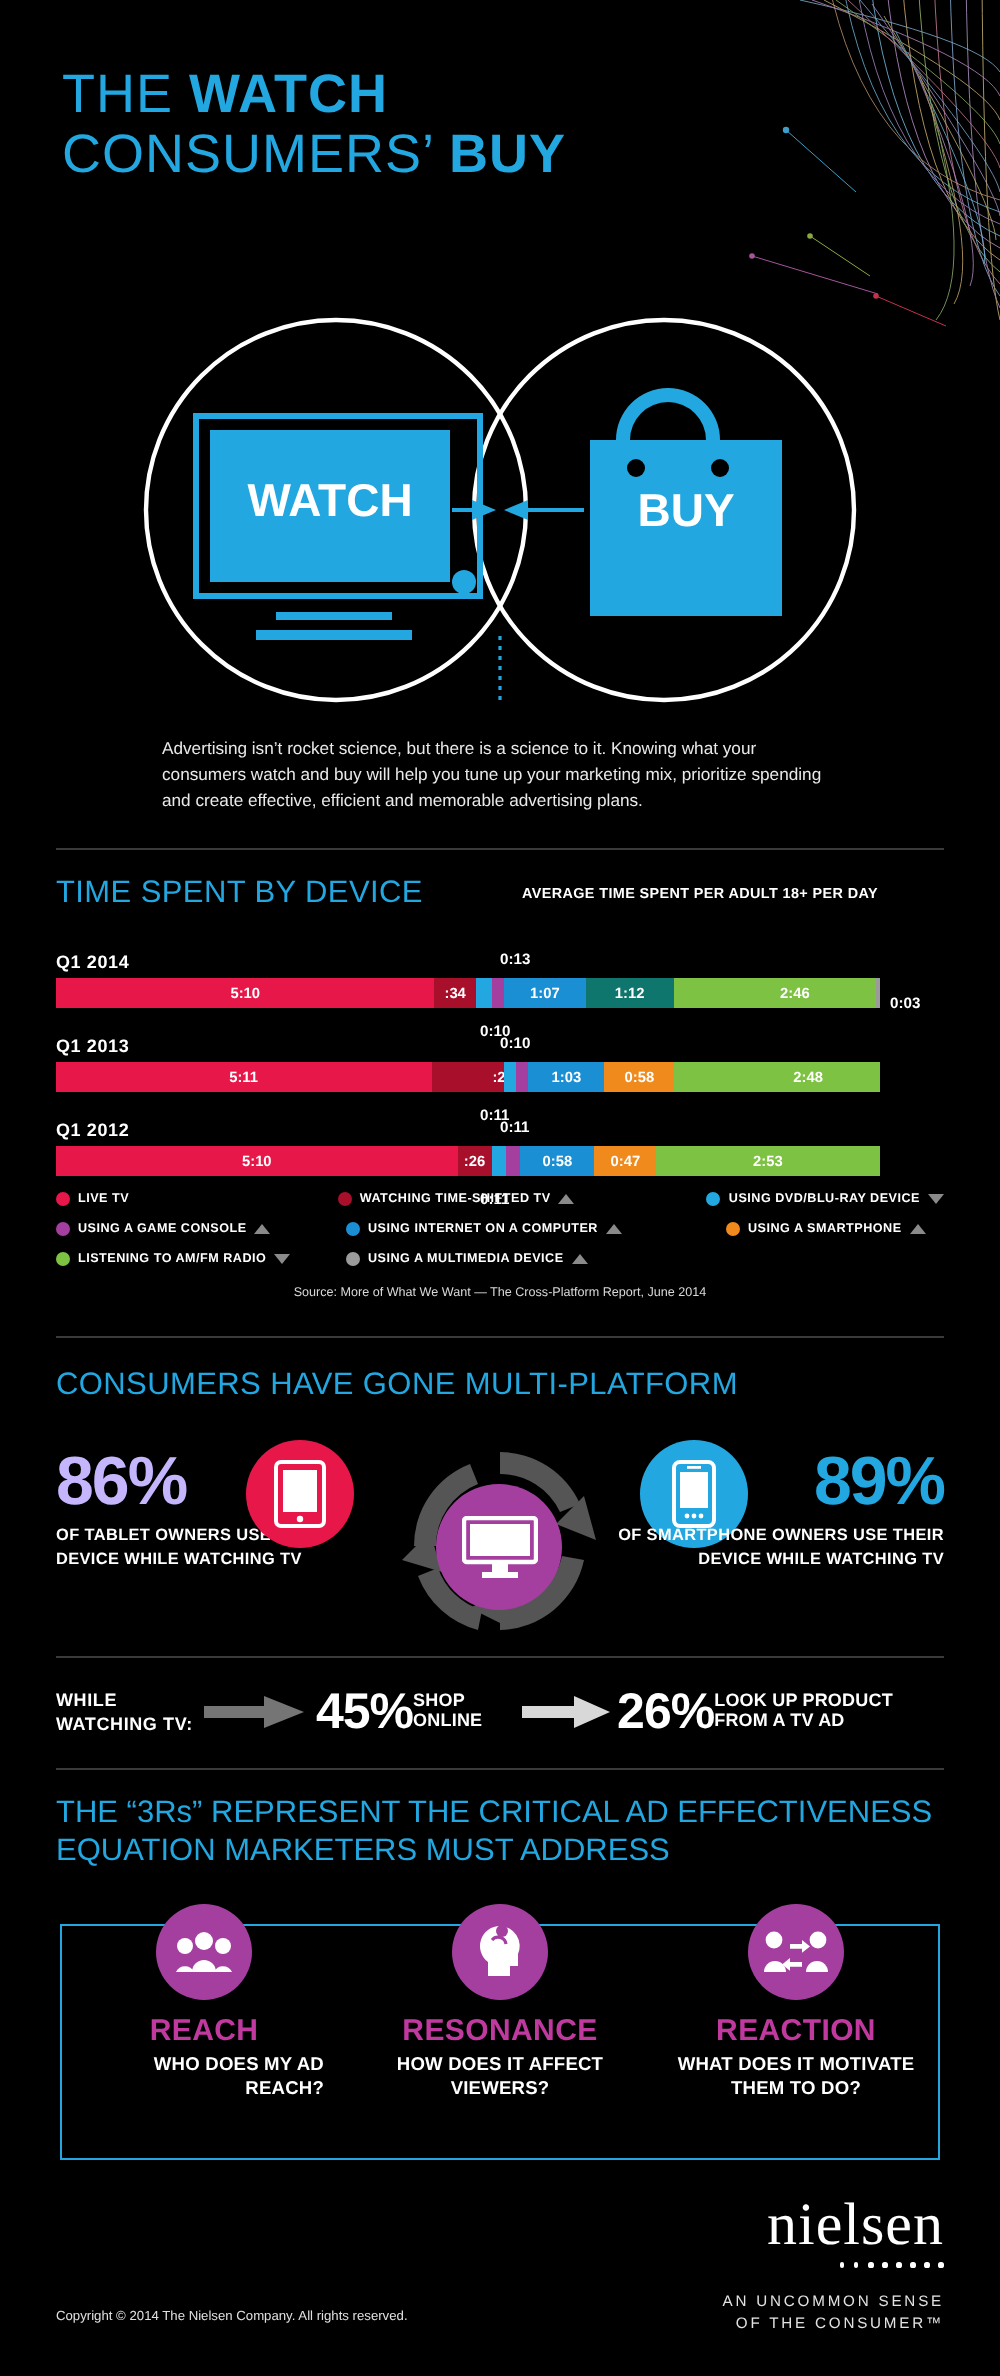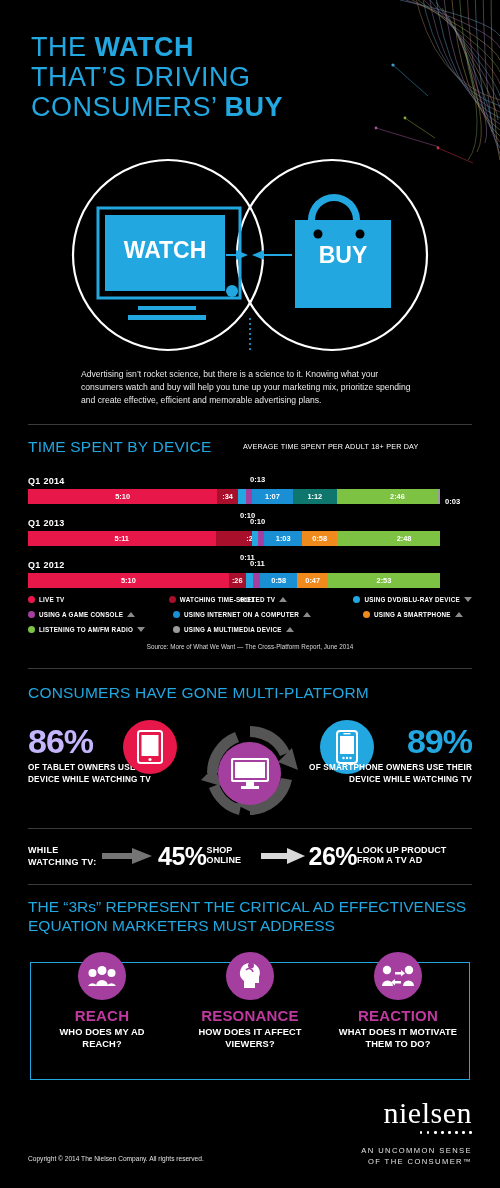--- a/index.html
+++ b/index.html
@@ -32,21 +32,21 @@
 
   .divider { position: absolute; left: 28px; width: 444px; height: 1px; background: #3a3a3a; }
 
   
   .sec-head {
     color: #22a7e0; font-size: 15.5px; font-weight: 300; letter-spacing: .2px; white-space: nowrap;
   }
 
   
   .tsd { position: absolute; top: 438px; left: 28px; width: 444px; }
-  .tsd-sub { position: absolute; left: 215px; top: 4px; font-size: 7.2px; font-weight: normal; letter-spacing: .2px; color: #fff; }
+  .tsd-sub { position: absolute; left: 233px; top: 4px; font-size: 7.2px; font-weight: bold; letter-spacing: .2px; color: #fff; }
   .yr-group { position: relative; }
   .yr-label { font-size: 9px; font-weight: bold; color: #fff; letter-spacing: .3px; }
   .bar { display: flex; height: 15px; width: 412px; position: relative; }
   .seg { display: flex; align-items: center; justify-content: center; font-size: 7.4px; font-weight: bold; color: #fff; overflow: hidden; white-space: nowrap; }
   .cap { position: absolute; font-size: 7.6px; font-weight: bold; color: #fff; }
   .end-lab { position: absolute; font-size: 7.6px; font-weight: bold; color: #fff; }
 
   
   .legend { position: absolute; top: 592px; left: 28px; width: 444px; }
   .leg-row { display: flex; }
@@ -130,21 +130,20 @@
     <circle cx="36" cy="128" r="1.4" fill="#a4559c" stroke="none"></circle>
     <line x1="98" y1="148" x2="133" y2="163" stroke="#c4324a"></line>
     <circle cx="98" cy="148" r="1.4" fill="#c4324a" stroke="none"></circle>
   </g>
 </svg>
 
 <div class="header">
   <div class="title-line">
     <span class="tl-light">THE </span><span class="tl-bold">WATCH</span>
   </div>
-  <div class="title-line tl-light">THAT’S DRIVING</div>
   <div class="title-line">
     <span class="tl-light">CONSUMERS’ </span><span class="tl-bold">BUY</span>
   </div>
 </div>
 
 <svg class="venn" viewBox="0 0 500 195">
   <circle cx="168" cy="97" r="95" fill="none" stroke="#ffffff" stroke-width="2.2"></circle>
   <circle cx="332" cy="97" r="95" fill="none" stroke="#ffffff" stroke-width="2.2"></circle>
 
   <g>
@@ -363,21 +362,21 @@
         <svg width="28" height="22" viewBox="0 0 28 22">
           <circle cx="14" cy="5.5" r="4.5" fill="#fff"></circle>
           <circle cx="4.5" cy="8" r="4" fill="#fff"></circle>
           <circle cx="23.5" cy="8" r="4" fill="#fff"></circle>
           <path d="M8,21 a6,6 0 0 1 12,0 z" fill="#fff"></path>
           <path d="M0,21 a5,5 0 0 1 9,0 z" fill="#fff"></path>
           <path d="M19,21 a5,5 0 0 1 9,0 z" fill="#fff"></path>
         </svg>
       </div>
       <div class="rs-title">REACH</div>
-      <div class="rs-desc" style="width: 120px;">WHO DOES MY AD REACH?</div>
+      <div class="rs-desc" style="width: 120px; text-align: right;">WHO DOES MY AD REACH?</div>
     </div>
     <div class="rs-col">
       <div class="rs-ic">
         <svg width="26" height="28" viewBox="0 0 26 28">
           <path d="M13,1 a10,10 0 0 1 9,14 l0,6 l-4,0 l0,5 l-11,0 l0,-7 a10,10 0 0 1 6,-18 z" fill="#fff"></path>
           <circle cx="14" cy="3.5" r="3" fill="#a43fa0"></circle>
           <path d="M9,8 a4,4 0 0 1 7,2" fill="none" stroke="#a43fa0" stroke-width="1.6"></path>
         </svg>
       </div>
       <div class="rs-title">RESONANCE</div>

